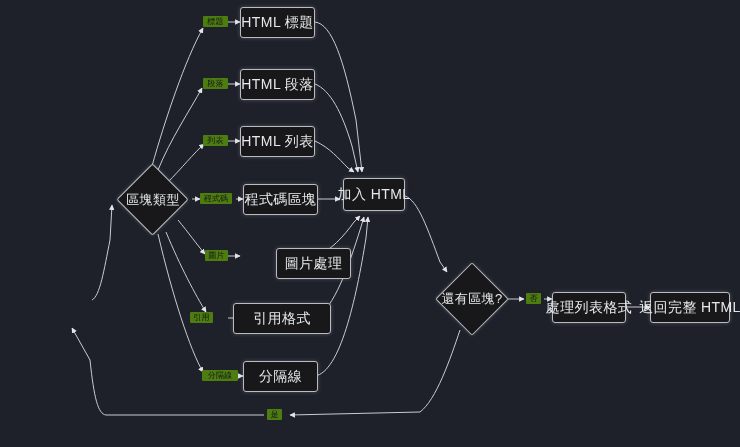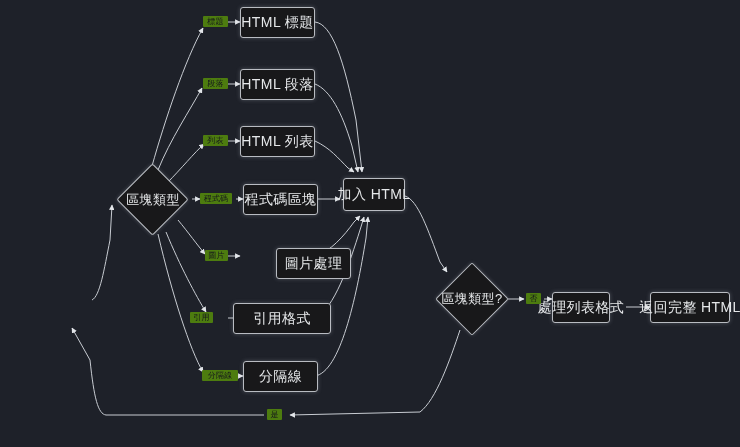--- a/index.html
+++ b/index.html
@@ -145,24 +145,24 @@
   <div class="node" style="left:243px;top:361px;width:75px;height:31px;">
     <span>分隔線</span>
   </div>
 
   <div class="node" style="left:343px;top:178px;width:62px;height:33px;">
     <span>加入 HTML</span>
   </div>
 
   <div class="diamond" style="left:446px;top:273px;width:52px;height:52px;"></div>
   <div class="diamond-label" style="left:434px;top:287px;width:76px;height:24px;">
-    <span>區塊類型?</span>
-  </div>
-
-  <div class="node" style="left:552px;top:292px;width:58px;height:31px;">
+    <span>還有區塊?</span>
+  </div>
+
+  <div class="node" style="left:552px;top:292px;width:74px;height:31px;">
     <span>處理列表格式</span>
   </div>
 
   <div class="node" style="left:650px;top:292px;width:80px;height:31px;">
     <span>返回完整 HTML</span>
   </div>
 
   <div class="elabel" style="left:203px;top:16px;width:25px;">
     <span>標題</span>
   </div>

